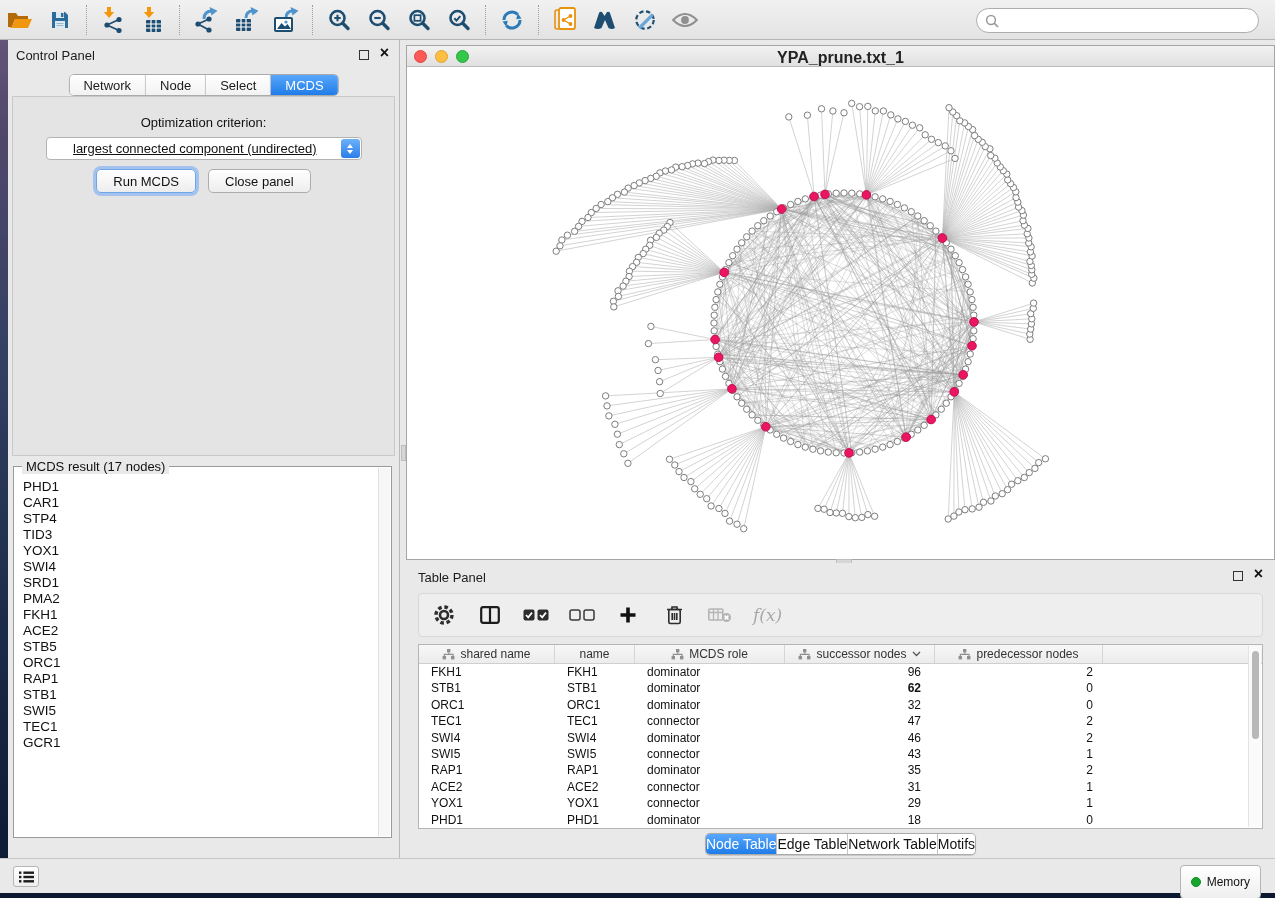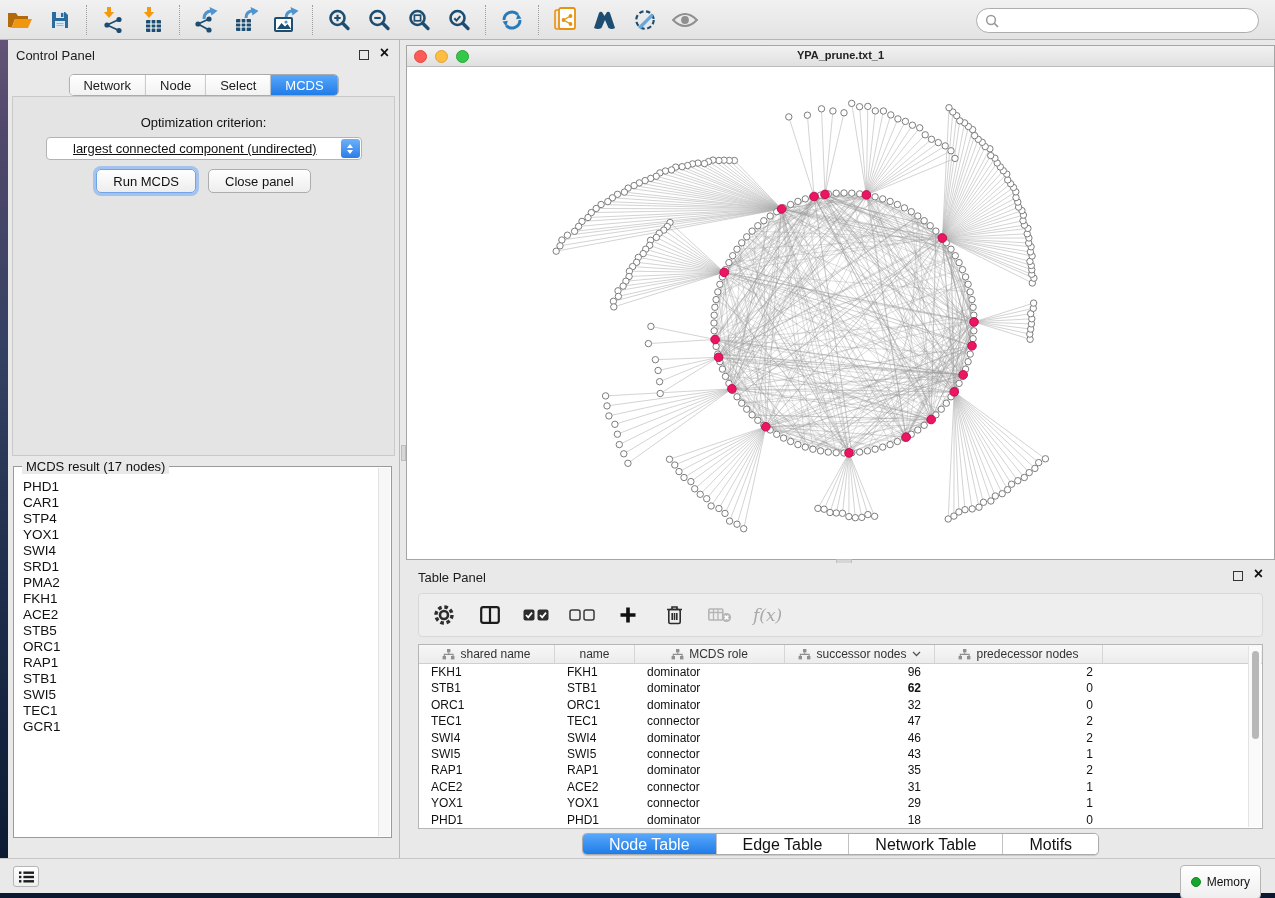--- a/index.html
+++ b/index.html
@@ -74,21 +74,21 @@
 
   
   .netwin { position:absolute; left:398px; top:5px; width:869px; height:515px;
     border:1px solid #a5a5a5; background:#fff; }
   .net-titlebar { position:absolute; left:0; top:0; width:100%; height:21px;
     background:linear-gradient(#f2f2f2,#e0e0e0); border-bottom:1px solid #bcbcbc; }
   .tl { position:absolute; top:4px; width:13px; height:13px; border-radius:50%; }
   .tl.r { left:7px;  background:#fc5b57; border:1px solid #e2463f; }
   .tl.y { left:28px; background:#fdbe41; border:1px solid #e0a334; }
   .tl.g { left:49px; background:#34c84a; border:1px solid #2aa436; }
-  .net-title { position:absolute; top:3px; width:100%; text-align:center; font-size:11px;
+  .net-title { position:absolute; top:3px; width:100%; text-align:center; font-size:16px;
     font-weight:bold; color:#222; }
   .net-canvas { position:absolute; left:0; top:21px; width:867px; height:492px; background:#fff; }
 
   
   .h-grip { position:absolute; left:828px; top:519px; width:16px; height:6px;
     background:#d6d6d6; border:1px solid #bdbdbd; }
 
   
   .tpanel { position:absolute; left:398px; top:523px; width:869px; height:295px; background:#e9e9e9; }
   .tpanel .win-float { right:32px; top:8px; } .tpanel .win-close { right:12px; top:2px; }
@@ -110,21 +110,21 @@
   .td { font-size:12px; color:#111; line-height:16.4px; white-space:nowrap; overflow:hidden; }
   .td.l { padding-left:12px; } .td.num { text-align:right; }
   .t-scroll { position:absolute; right:1px; top:1px; bottom:1px; width:13px;
     background:#fafafa; border-left:1px solid #e3e3e3; }
   .t-thumb { position:absolute; left:2.5px; top:5px; width:7px; height:88px;
     background:#b8b8b8; border-radius:4px; }
 
   .btabs { position:absolute; left:0; right:0; top:270px; display:flex; justify-content:center; }
   .btabs-inner { display:flex; border:1px solid #ababab; border-radius:5px; overflow:hidden;
     background:#fff; height:22px; box-shadow:0 0.5px 1px rgba(0,0,0,.15); }
-  .btab { padding:0 26px; font-size:16px; line-height:21px; color:#111;
+  .btab { padding:0 0; font-size:14px; line-height:21px; color:#111;
     border-right:1px solid #c2c2c2; background:#fff; }
   .btab:last-child { border-right:none; }
   .btab.active { background:linear-gradient(#58a7fb,#1f7ce8); color:#fff; }
 
   
   .statusbar { position:absolute; left:0; top:858px; width:1275px; height:35px;
     background:#e9e9e9; border-top:1px solid #c6c6c6; }
   .listbtn { position:absolute; left:13px; top:7px; width:26px; height:21px;
     background:linear-gradient(#fff,#efefef); border:1px solid #b5b5b5; border-radius:3px;
     display:flex; align-items:center; justify-content:center; }
@@ -306,20 +306,21 @@
         <button class="pbtn focus">Run MCDS</button>
         <button class="pbtn">Close panel</button>
       </div>
     </div>
     <div class="mcds-box">
       <span class="mcds-legend">MCDS result (17 nodes)</span>
       <div class="mcds-list">
           <div class="mcds-item">PHD1</div>
           <div class="mcds-item">CAR1</div>
           <div class="mcds-item">STP4</div>
+          <div class="mcds-item">TID3</div>
           <div class="mcds-item">YOX1</div>
           <div class="mcds-item">SWI4</div>
           <div class="mcds-item">SRD1</div>
           <div class="mcds-item">PMA2</div>
           <div class="mcds-item">FKH1</div>
           <div class="mcds-item">ACE2</div>
           <div class="mcds-item">STB5</div>
           <div class="mcds-item">ORC1</div>
           <div class="mcds-item">RAP1</div>
           <div class="mcds-item">STB1</div>

